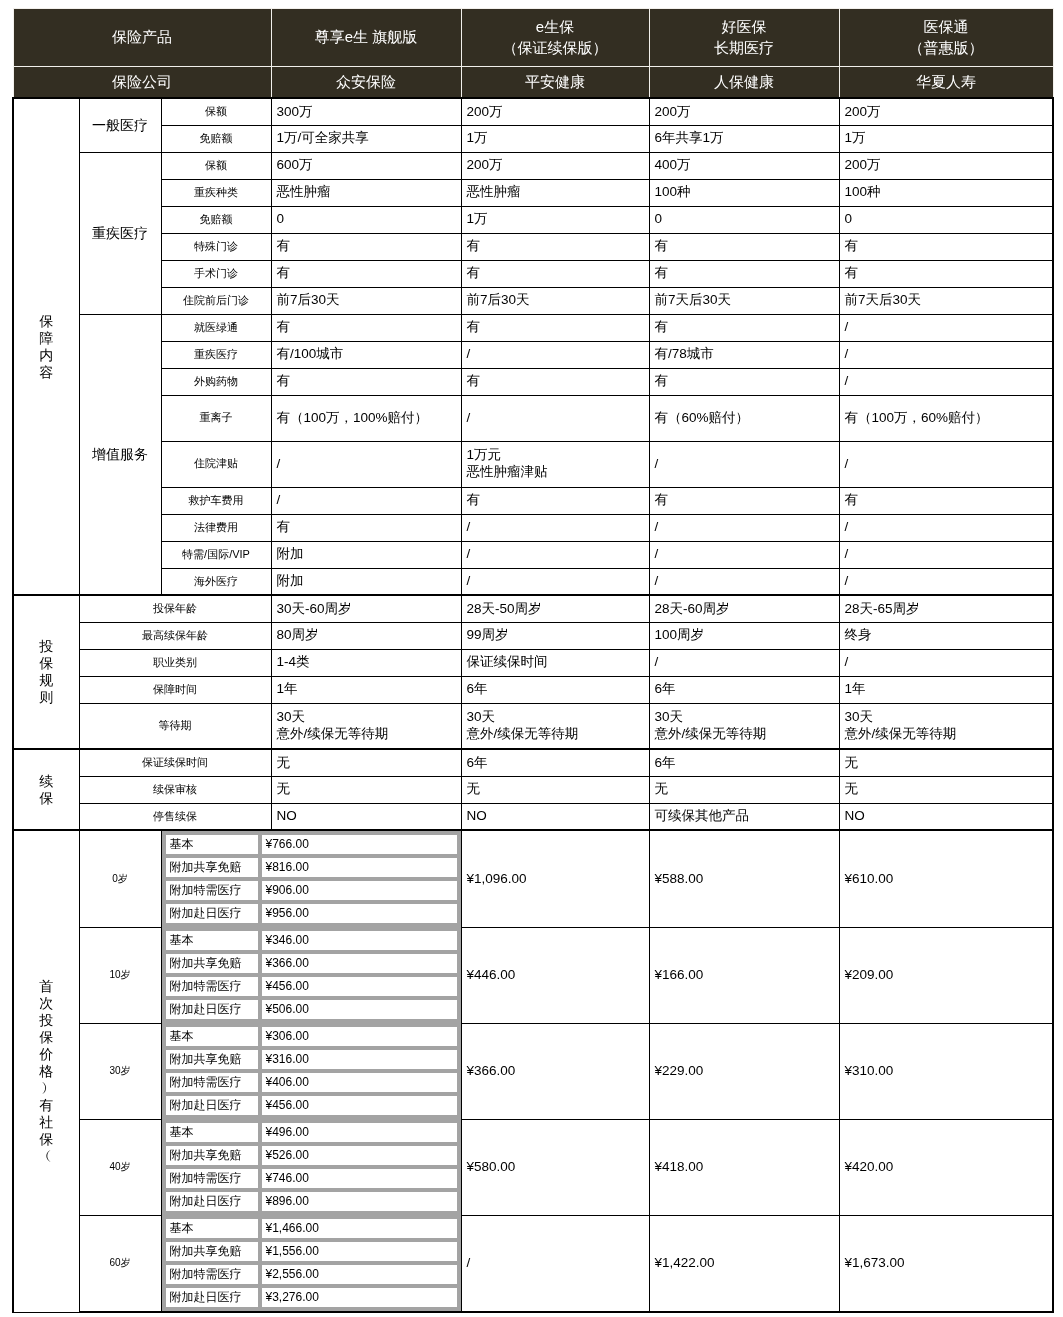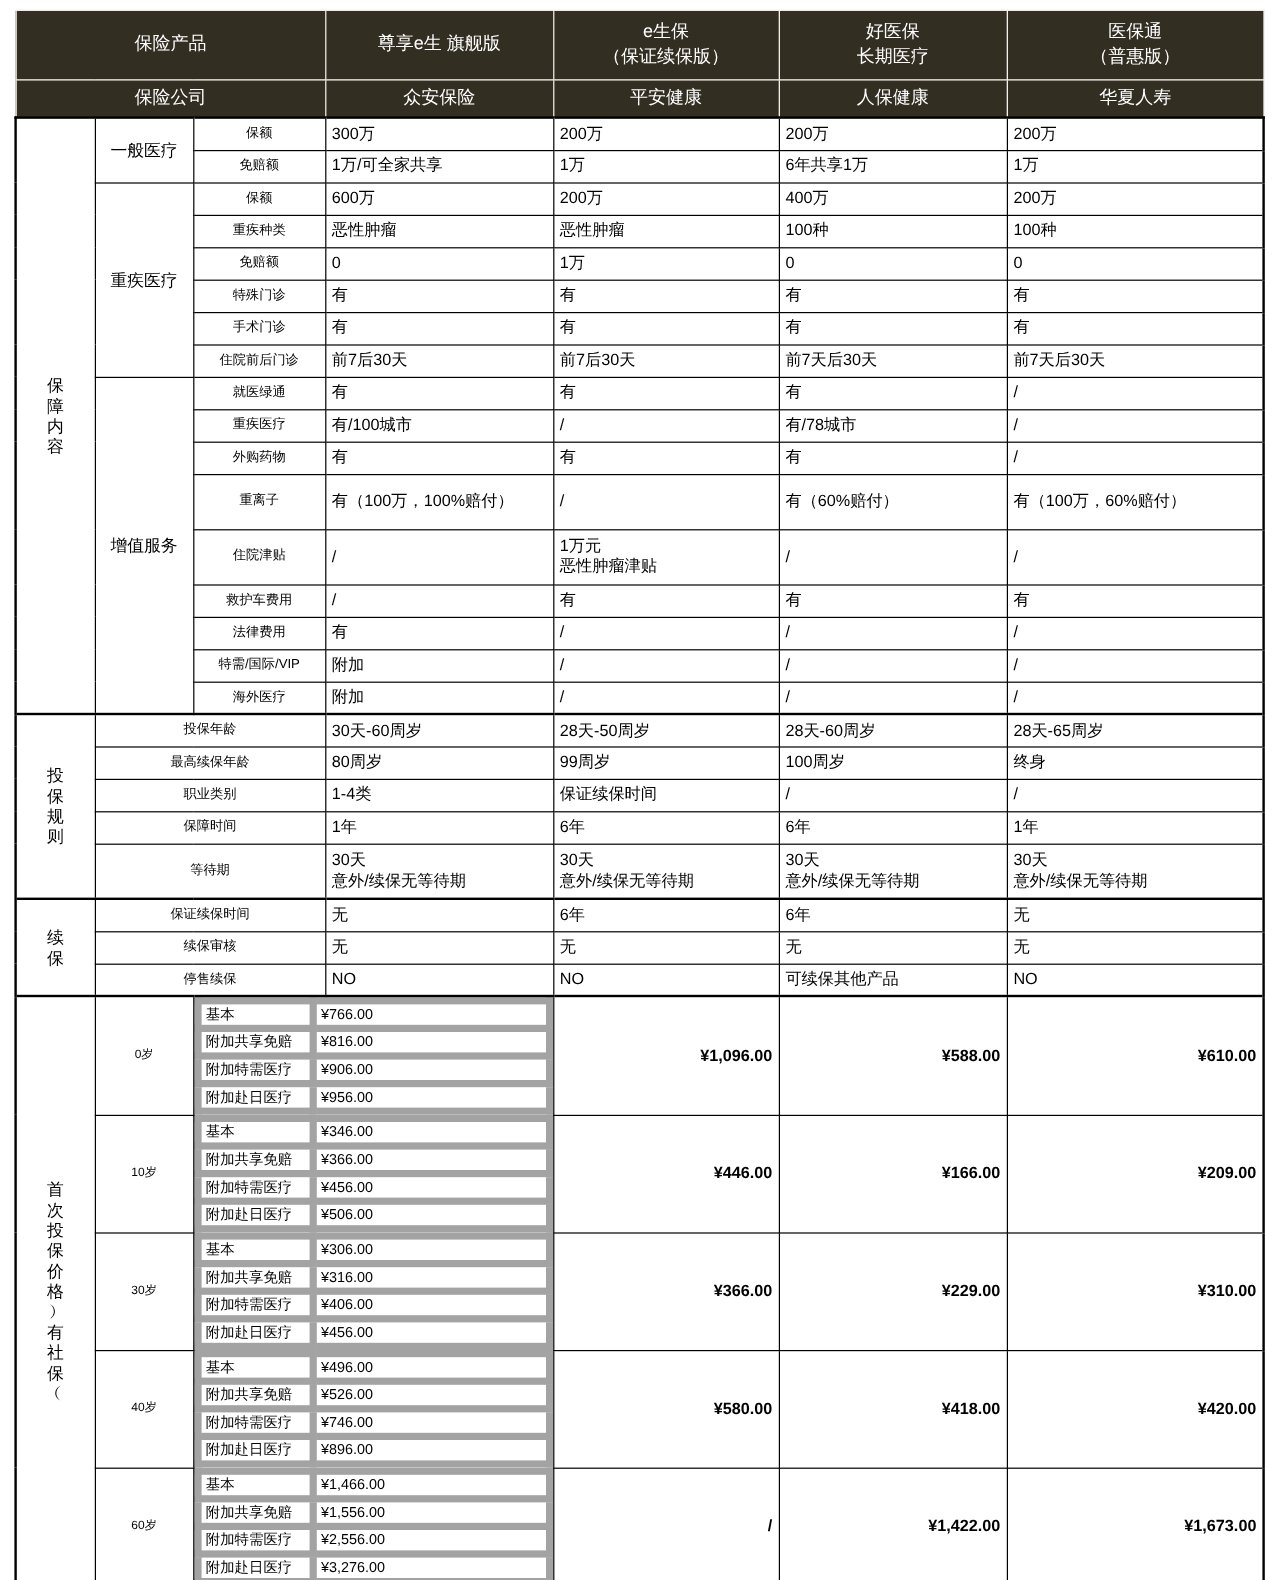--- a/index.html
+++ b/index.html
@@ -62,30 +62,30 @@
   td.lbl{font-size:11px;text-align:center;}
   td.val{font-size:13.5px;text-align:left;}
   td.two-line{height:46px;margin-left:35px;}
   
   tr.sec-top > td{border-top:2.5px solid #000;}
   td.thickL{border-left:2.5px solid #000;}
   td.thickR{border-right:2.5px solid #000;}
   tr.last > td{border-bottom:2.5px solid #000;}
   
   td.agecell{text-align:center;vertical-align:middle;font-size:10px;}
-  td.pricebig{text-align:right;vertical-align:middle;font-size:13.5px;font-weight:bold;}
+  td.pricebig{text-align:left;vertical-align:middle;font-size:13.5px;}
   table.mini{
     border-collapse:collapse;
     table-layout:fixed;
     width:100%;
     margin:0;
     font-size:12px;
   }
   table.mini td{
-    border:6px solid #a3a3a3;
+    border:4px solid #a3a3a3;
     height:23px;
     padding:1px 4px;
     font-size:12px;
     line-height:1.1;
   }
   table.mini td.mlabel{text-align:left;width:96px;}
   table.mini td.mval{}
   td.nest{padding:0;border:none;}
 </style>
 </head>

